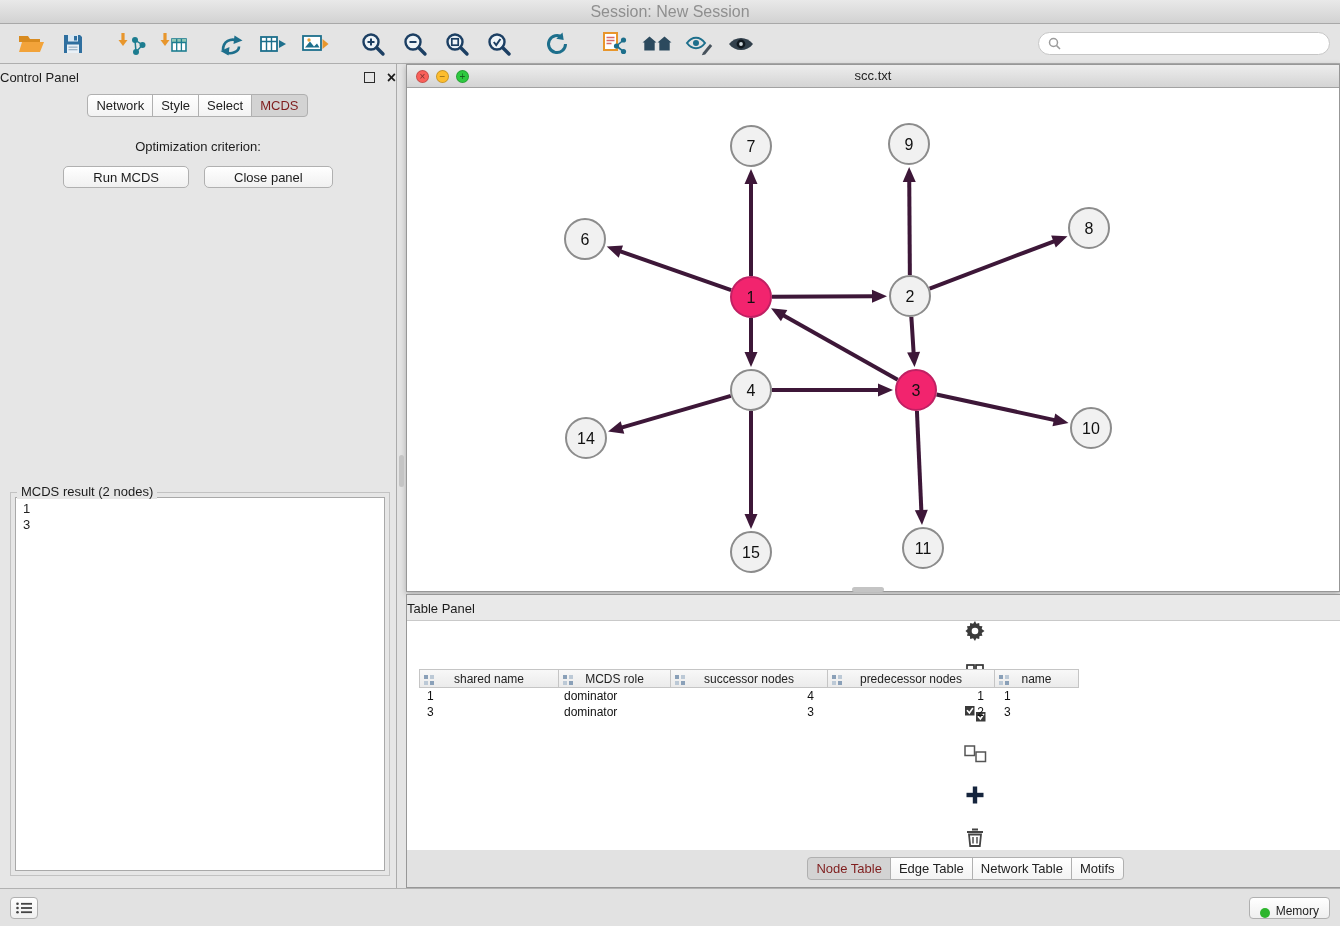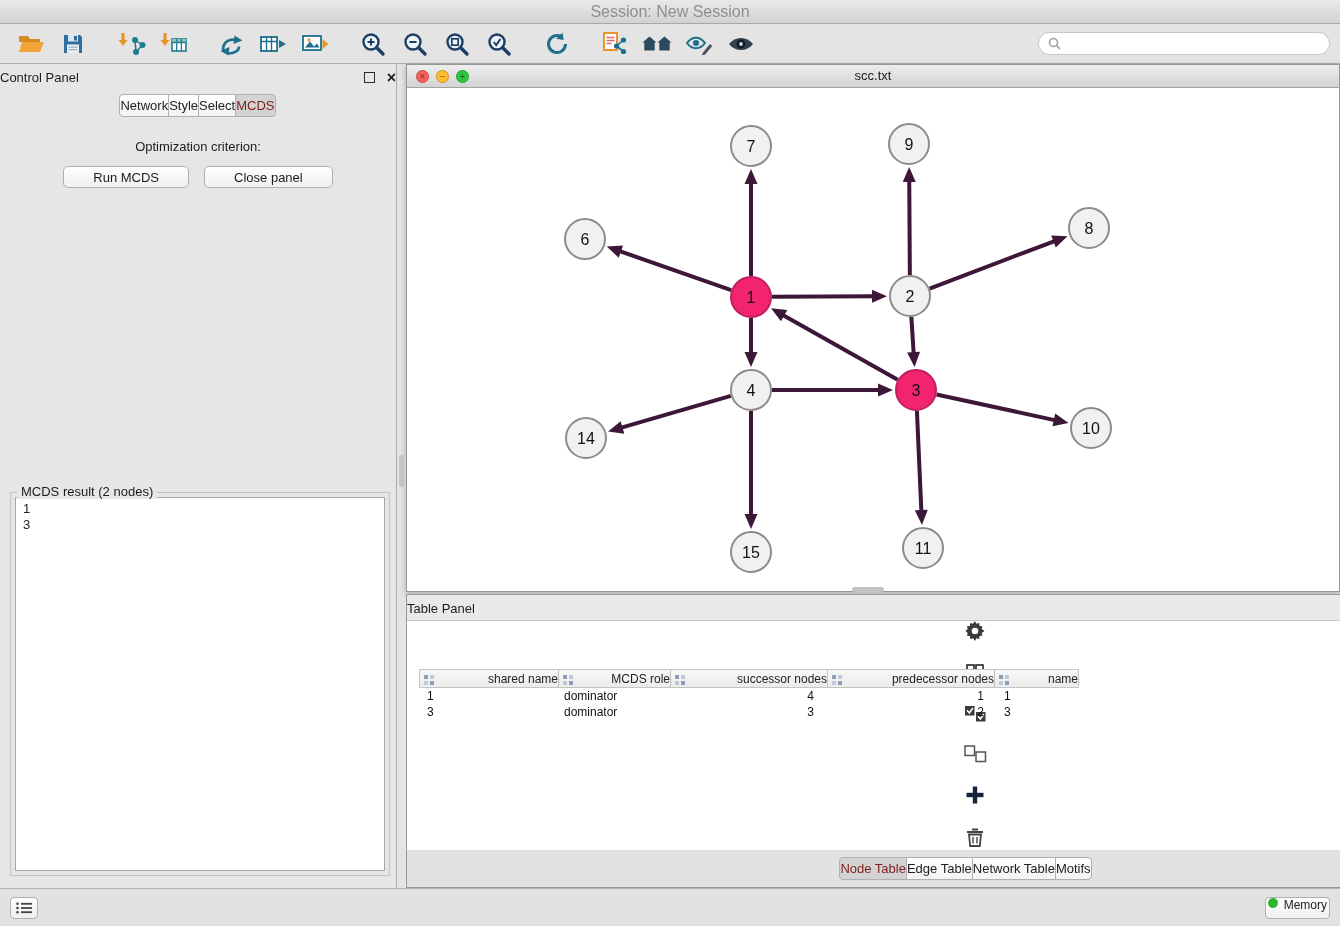--- a/index.html
+++ b/index.html
@@ -43,21 +43,21 @@
     height:26px; display:flex; align-items:center; padding:0 0;
     font-size:13px; color:#1c1c1c;
   }
   .hdr-icons { margin-left:auto; display:flex; gap:12px; align-items:center; }
   .float-ic { width:11px; height:11px; border:1.5px solid #2b2b2b; display:inline-block; }
   .close-ic { font-weight:bold; font-size:16px; line-height:11px; color:#1c1c1c; }
   
   .tabs-row { display:flex; justify-content:center; }
   .seg {
     border:1px solid #b0b0b0; background:linear-gradient(#ffffff,#f3f3f3);
-    padding:3px 0; font-size:13px; color:#222; margin-left:-1px;
+    padding:3px 8px; font-size:13px; color:#222; margin-left:-1px;
   }
   .seg:first-child { border-radius:4px 0 0 4px; }
   .seg:last-child { border-radius:0 4px 4px 0; }
   .seg.active { background:#d3d3d3; color:#7f1d1d; }
   
   .control-panel {
     position:absolute; left:0; top:64px; width:397px; height:824px;
     background:#e6e6e6; border-right:1px solid #ababab;
   }
   .cp-tabs { margin-top:4px; }
@@ -124,21 +124,21 @@
   }
   .table-content {
     position:absolute; left:0; right:0; top:25px; bottom:37px;
     background:#fff; border-top:1px solid #c9c9c9;
   }
   .table-toolbar { height:48px; display:flex; align-items:center; padding-left:18px; gap:22px;flex-direction:column; }
   .tt-btn { border:none; background:transparent; display:flex; align-items:center; }
   .fx { font-family:"Liberation Serif", serif; font-style:italic; font-size:17px; color:#b3b3b3; }
   .thead { display:flex; padding-left:12px; }
   .hcell {
-    position:relative; display:flex; align-items:center; justify-content:flex-end;
+    position:relative; display:flex; align-items:center; justify-content:center;
     font-size:12px; color:#222; height:19px;
     background:linear-gradient(#f8f8f8,#ebebeb);
     border:1px solid #c5c5c5; margin-left:-1px;
   }
   .hcell .sort-ic { position:absolute; left:4px; top:4px; }
   .hcell:nth-child(1) { width:140px; margin-left:0; }
   .hcell:nth-child(2) { width:113px; }
   .hcell:nth-child(3) { width:158px; }
   .hcell:nth-child(4) { width:168px; }
   .hcell:nth-child(5) { width:85px; }
@@ -159,21 +159,21 @@
     background:#e2e2e2; border-top:1px solid #b2b2b2;
   }
   .list-btn {
     position:absolute; left:10px; top:8px; width:28px; height:22px;
     border:1px solid #b0b0b0; border-radius:4px; background:linear-gradient(#fff,#efefef);
     display:flex; align-items:center; justify-content:center;
   }
   .memory-btn {
     position:absolute; right:10px; top:8px; height:22px;
     border:1px solid #b0b0b0; border-radius:4px; background:linear-gradient(#fff,#efefef);
-    display:flex; align-items:flex-start; gap:6px; padding:0 2px; font-size:12px; color:#1c1c1c;
+    display:flex; align-items:flex-end; gap:6px; padding:0 10px; font-size:12px; color:#1c1c1c;
   }
   .mem-dot { width:10px; height:10px; border-radius:50%; background:#2db52d; display:inline-block; }
 </style>
 </head>
 <body>
 
 <div class="titlebar">
   <span>Session: New Session</span>
 </div>
 

